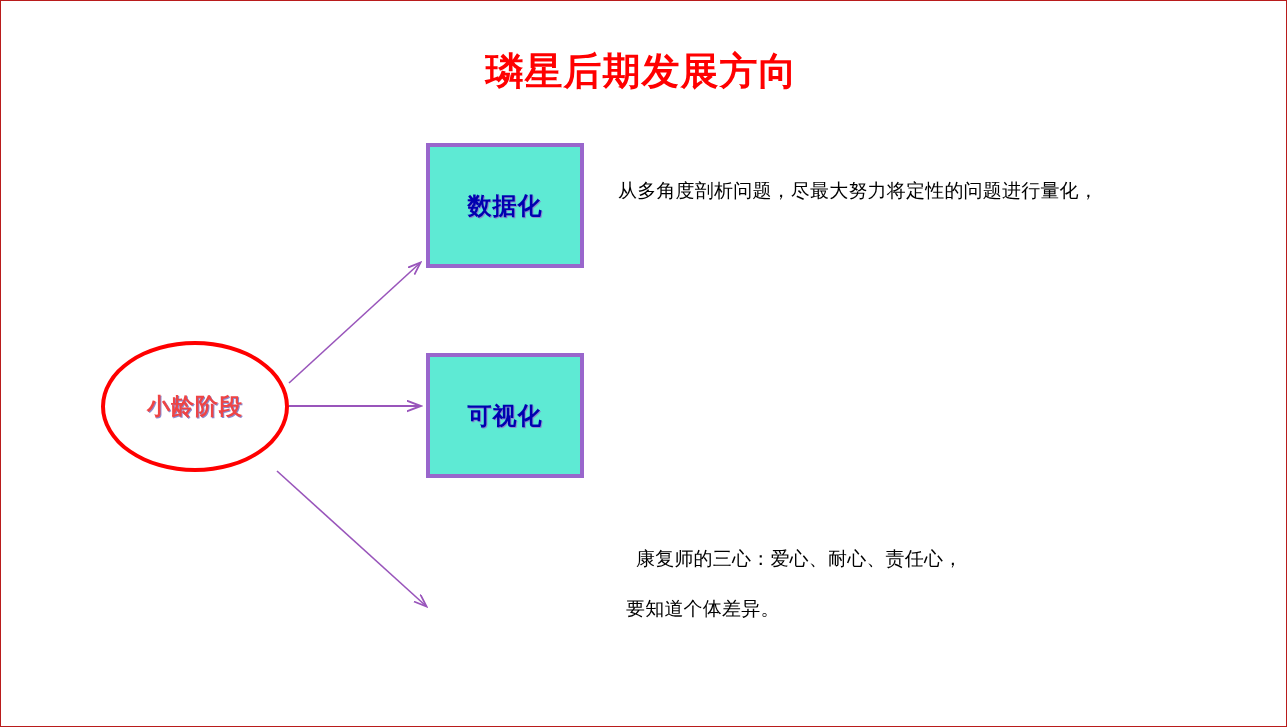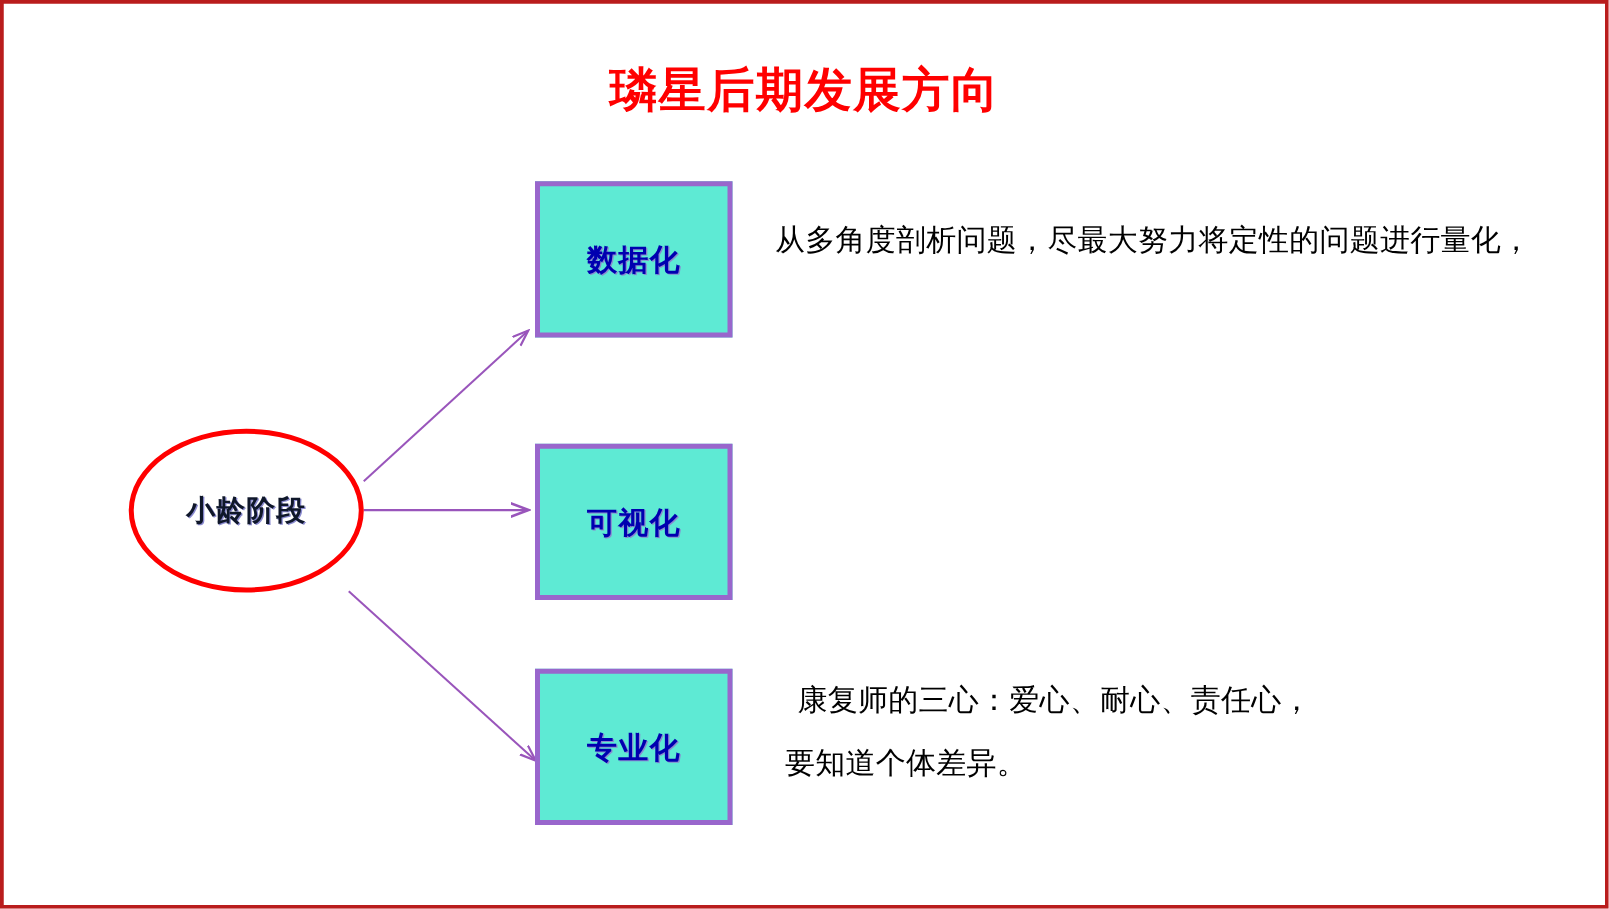--- a/index.html
+++ b/index.html
@@ -9,21 +9,21 @@
   }
   body {
     font-family: "Liberation Sans", "DejaVu Sans", sans-serif;
   }
   #slide {
     position: relative;
     width: 1287px;
     height: 727px;
     box-sizing: border-box;
     background: #ffffff;
-    border: 3px solid #b91c1c;
+    border: 1px solid #b91c1c;
     overflow: hidden;
   }
   #canvas {
     position: absolute;
     inset: 0;
   }
 
   
   .slide-title {
     position: absolute;
@@ -48,21 +48,21 @@
     height: 131px;
     border: 4px solid #ff0000;
     border-radius: 50%;
     background: #ffffff;
     box-sizing: border-box;
     display: flex;
     align-items: center;
     justify-content: center;
   }
   .oval-label {
-    color: #0f172a;
+    color: #ef4444;
     font-size: 23px;
     font-weight: bold;
     letter-spacing: 1px;
     text-shadow: 1px 1px 0 #8a8ad0;
   }
 
   
   .cat-box {
     position: absolute;
     width: 158px;
@@ -82,21 +82,21 @@
     font-size: 24px;
     font-weight: bold;
     letter-spacing: 1px;
     text-shadow: 1px 1px 0 #8a8ad0;
   }
 
   
   .body-text {
     position: absolute;
     color: #000000;
-    font-size: 24px;
+    font-size: 19px;
     line-height: 50px;
     letter-spacing: 0.2px;
   }
   .body-text.t1 { left: 617px; top: 165px; width: 625px; }
   .body-text.t2 { left: 617px; top: 375px; width: 625px; }
   .body-text.t3 { left: 617px; top: 533px; width: 615px; }
   .ln { display: block; white-space: nowrap; }
   .ln.ind1 { padding-left: 18px; }
   .ln.ind2 { padding-left: 110px; }
   .ln.ind3 { padding-left: 8px; }
@@ -127,21 +127,18 @@
     <span class="cat-label">数据化</span>
   </div>
   <div class="body-text t1">
     <span class="ln">从多角度剖析问题，尽最大努力将定性的问题进行量化，</span>
   </div>
 
   <div class="cat-box b2">
     <span class="cat-label">可视化</span>
   </div>
 
-  <div class="cat-box b3">
-    <span class="cat-label">专业化</span>
-  </div>
   <div class="body-text t3">
     <span class="ln ind1">康复师的三心：爱心、耐心、责任心，</span>
     <span class="ln ind3">要知道个体差异。</span>
   </div>
 
 </div>
 
 </body></html>

